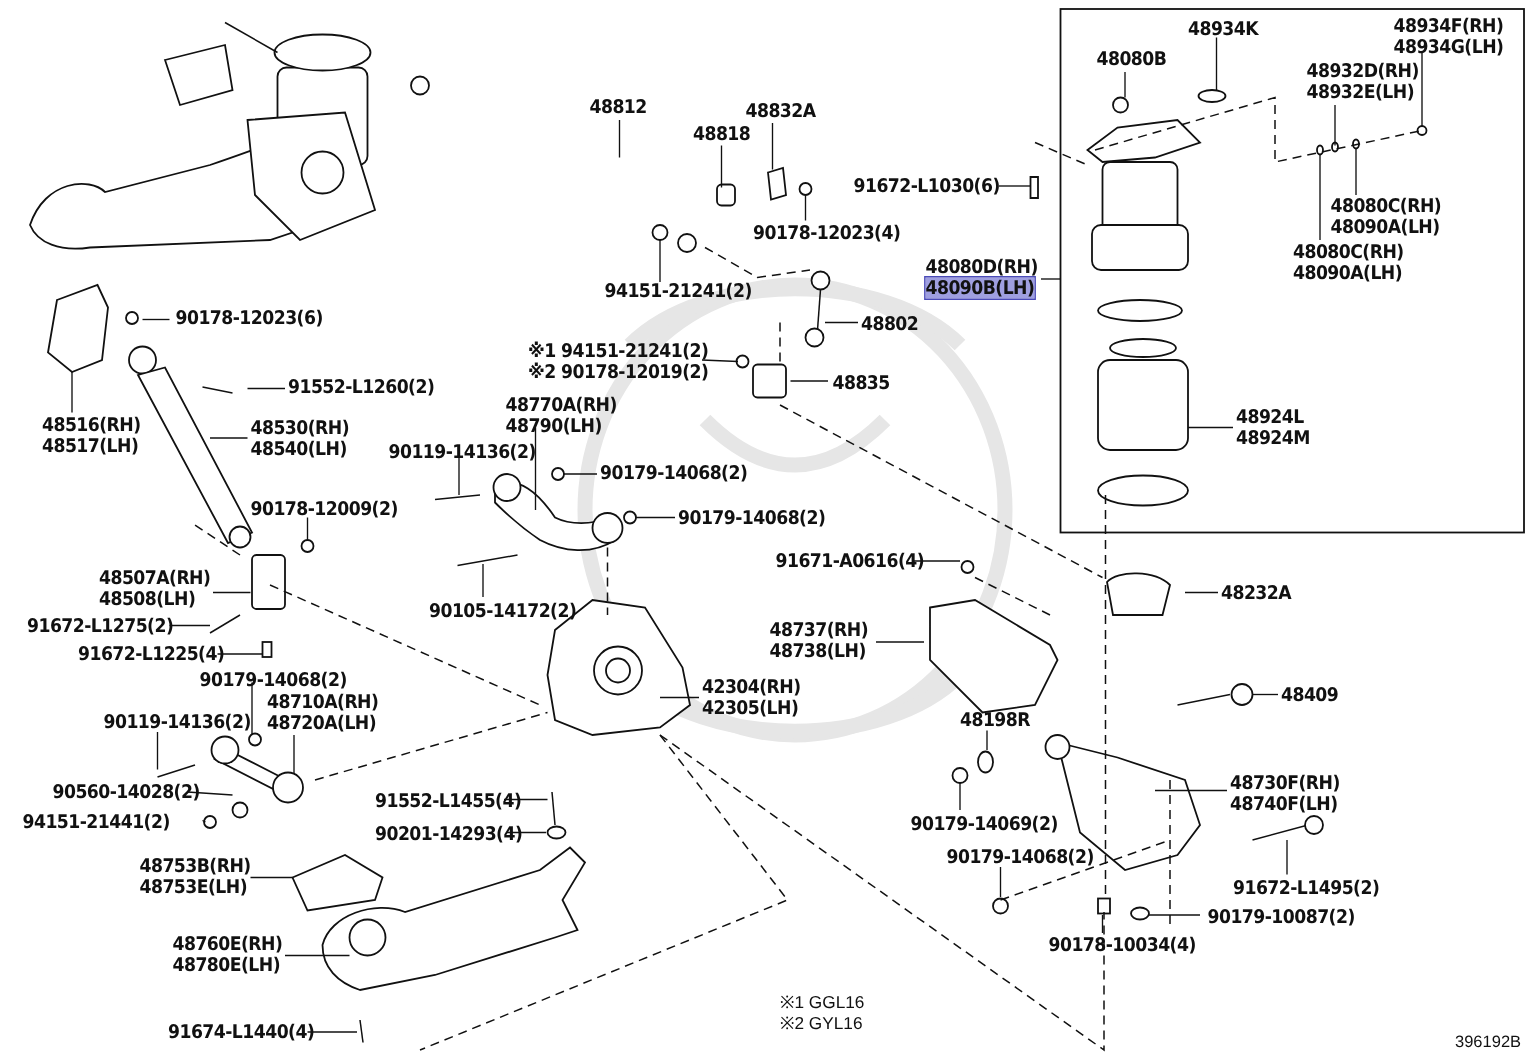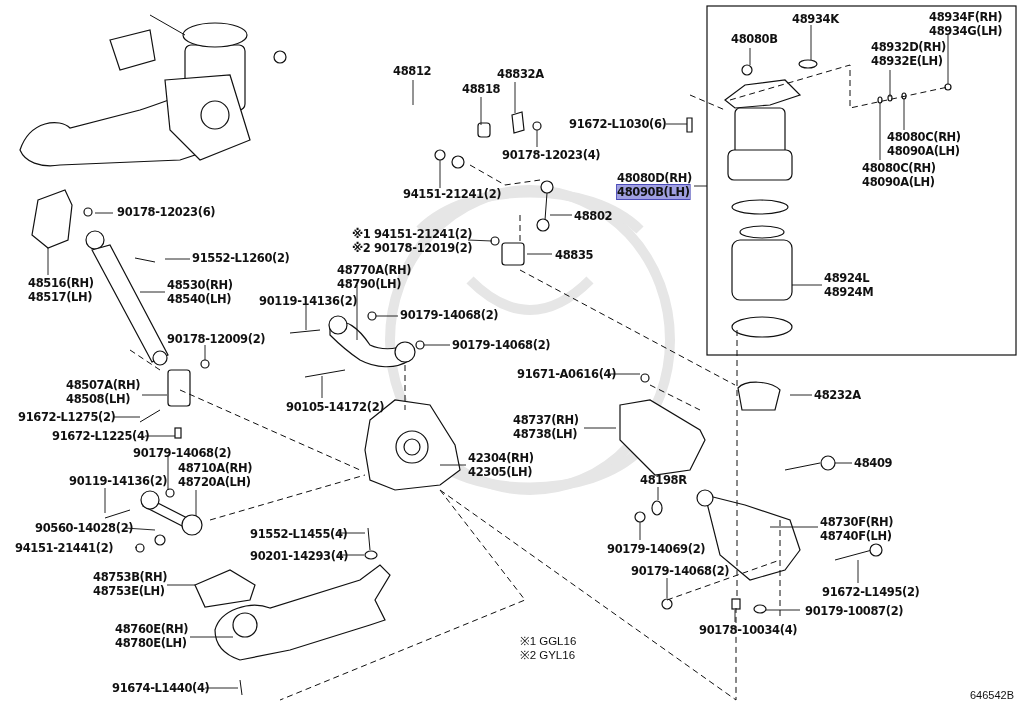--- a/index.html
+++ b/index.html
@@ -386,17 +386,17 @@
   <span>48753E(LH)</span>
 </div>
 <div class="lbl" style="left:115px;top:622px">
   <span>48760E(RH)</span>
   <span>48780E(LH)</span>
 </div>
 <div class="lbl" style="left:112px;top:681px">
     <span>91674-L1440(4)</span>
   </div>
 
-<div class="note" style="left:520px;top:634px">
+<div class="note" style="left:520px;top:662px">
   <div><span>※1</span> <span>GGL16</span></div>
   <div><span>※2</span> <span>GYL16</span></div>
 </div>
-<div class="ref" style="left:970px;top:689px">646542B</div>
+<div class="ref" style="left:970px;top:689px">396192B</div>
 
 </body></html>

